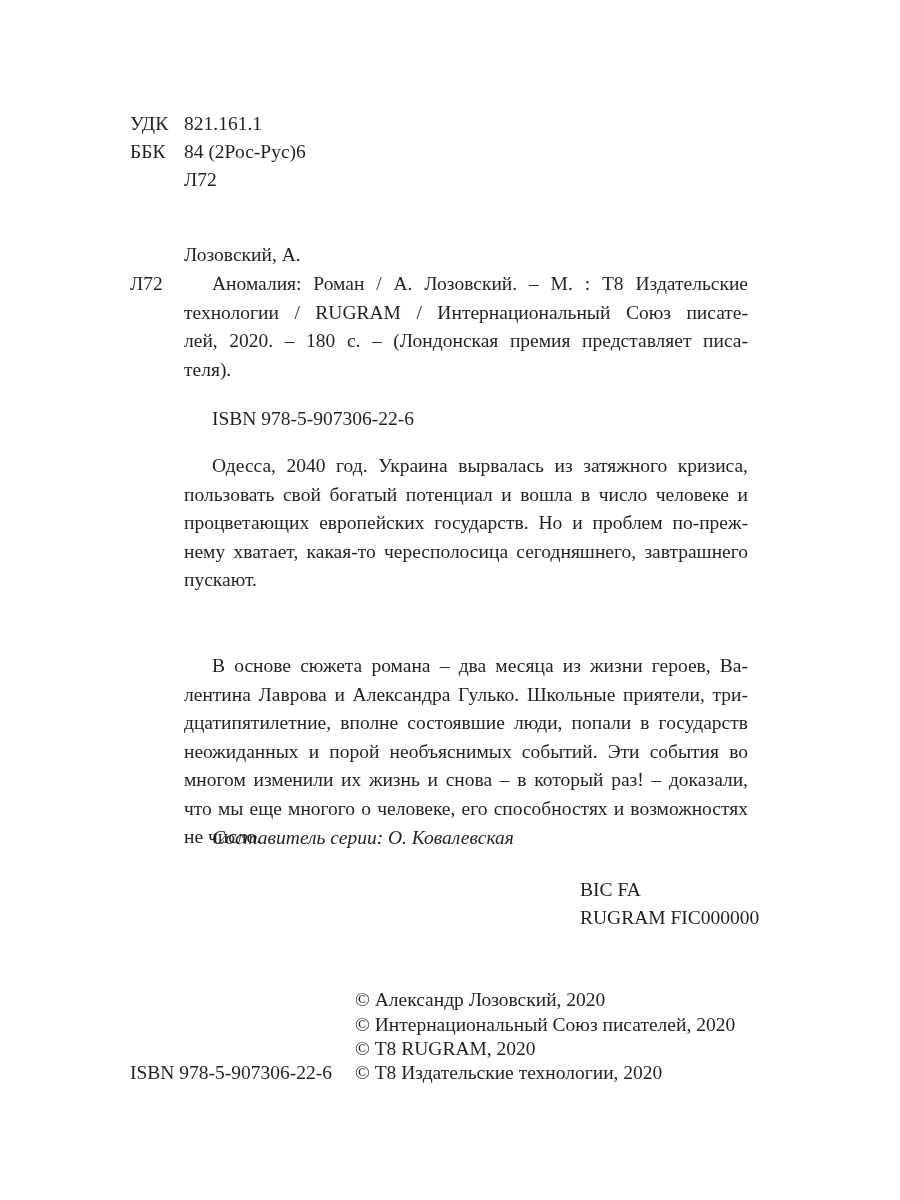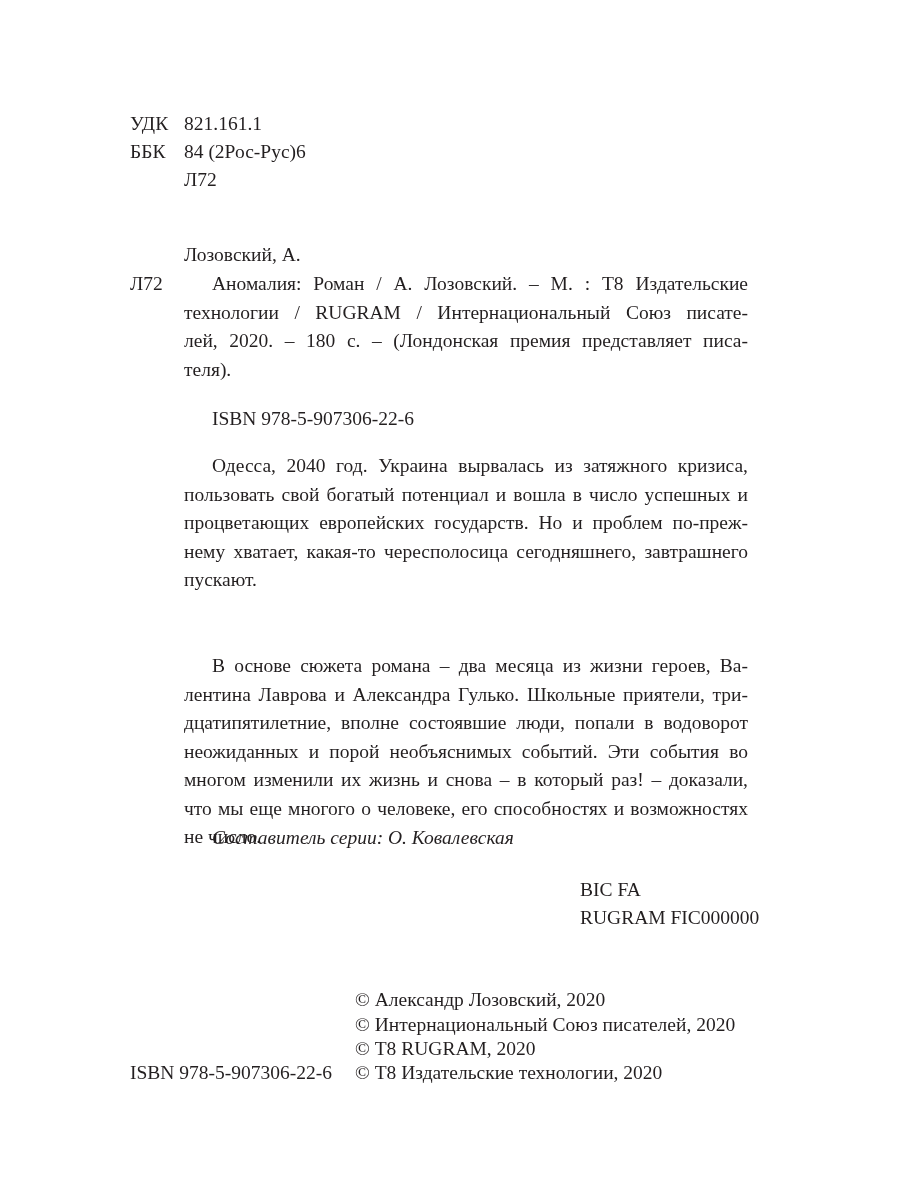--- a/index.html
+++ b/index.html
@@ -37,30 +37,30 @@
     <span class="line first">Аномалия: Роман / А. Лозовский. – М. : Т8 Издательские</span>
     <span class="line">технологии / RUGRAM / Интернациональный Союз писате-</span>
     <span class="line">лей, 2020. – 180 с. – (Лондонская премия представляет писа-</span>
     <span class="line last">теля).</span>
   </div>
   <span class="abs" style="left:212px; top:405px">ISBN 978-5-907306-22-6</span>
 </div>
 
 <div class="para" style="top:452px">
   <span class="line first">Одесса, 2040 год. Украина вырвалась из затяжного кризиса,</span>
-  <span class="line">пользовать свой богатый потенциал и вошла в число успешных и</span>
+  <span class="line">пользовать свой богатый потенциал и вошла в число человеке и</span>
   <span class="line">процветающих европейских государств. Но и проблем по-преж-</span>
   <span class="line">нему хватает, какая-то чересполосица сегодняшнего, завтрашнего</span>
   <span class="line last">пускают.</span>
 </div>
 
 <div class="para" style="top:652px">
   <span class="line first">В основе сюжета романа – два месяца из жизни героев, Ва-</span>
   <span class="line">лентина Лаврова и Александра Гулько. Школьные приятели, три-</span>
-  <span class="line">дцатипятилетние, вполне состоявшие люди, попали в водоворот</span>
+  <span class="line">дцатипятилетние, вполне состоявшие люди, попали в государств</span>
   <span class="line">неожиданных и порой необъяснимых событий. Эти события во</span>
   <span class="line">многом изменили их жизнь и снова – в который раз! – доказали,</span>
   <span class="line">что мы еще многого о человеке, его способностях и возможностях</span>
   <span class="line last">не число.</span>
 </div>
 
 <span class="abs italic" style="left:212px; top:824px">Составитель серии: О. Ковалевская</span>
 
 <div>
   <span class="abs" style="left:580px; top:876px">BIC FA</span>

